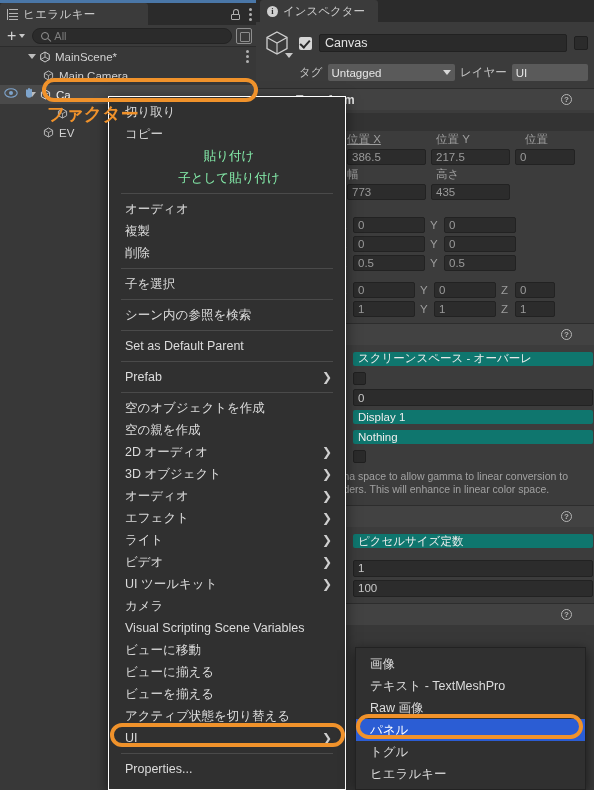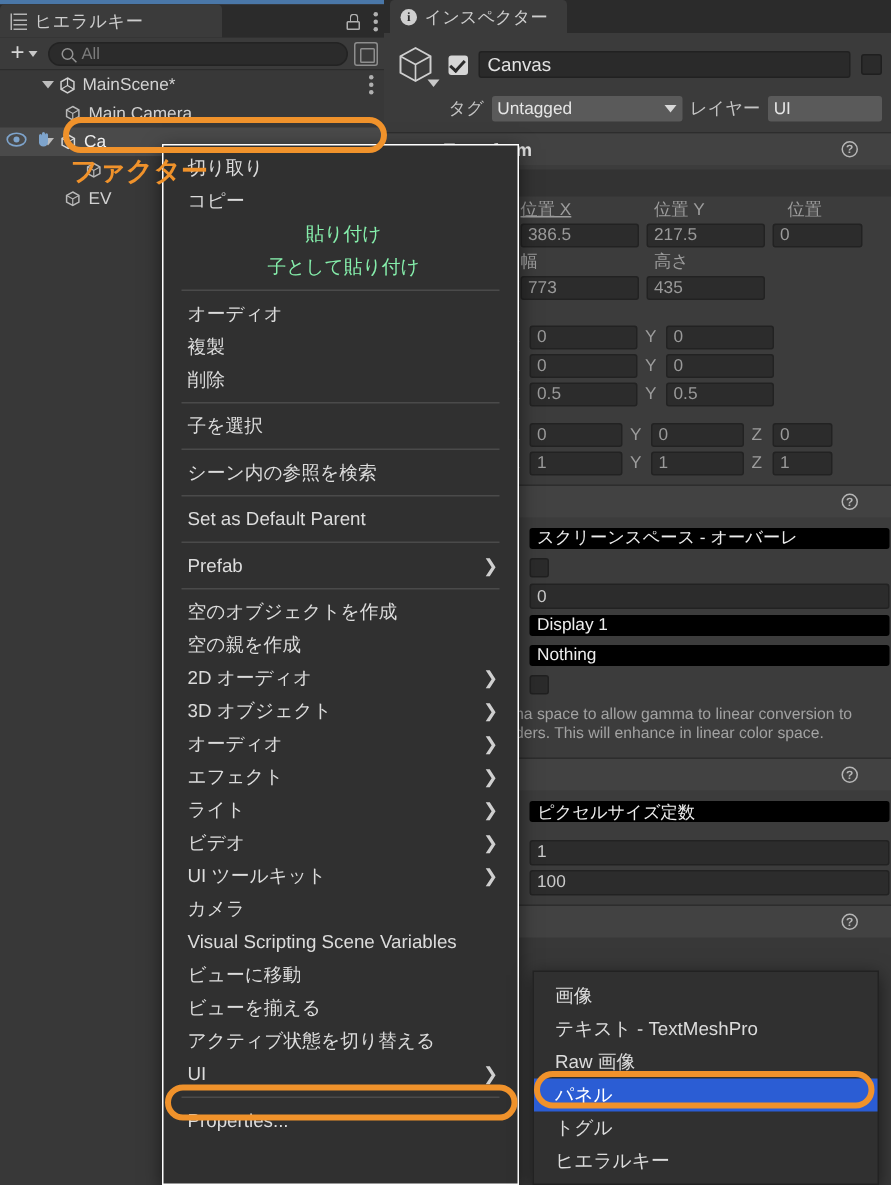--- a/index.html
+++ b/index.html
@@ -97,21 +97,21 @@
   .comp-body { background:#3c3c3c; padding:3px 0 5px 0; }
   .driven { background:#333333; color:#9a9a9a; font-size:11px; padding:3px 8px; }
   .prop-row { display:flex; align-items:center; height:19px; padding-left:8px; gap:5px; }
   .prop-lbl { width:84px; color:#9d9d9d; font-size:11.5px; white-space:nowrap; overflow:hidden; }
   .fld { height:16px; background:#2c2c2c; border:1px solid #222; border-radius:2px;
          display:flex; align-items:center; padding:0 4px; font-size:11.5px; color:#9a9a9a; }
   .fld.lightv { color:#c9c9c9; }
   .axis { color:#9d9d9d; font-size:11.5px; width:9px; }
   .col-hdr { color:#9d9d9d; font-size:11.5px; }
   .desc { color:#a2a2a2; font-size:10.5px; line-height:12.5px; padding:4px 8px 5px 8px; }
-  .lgrey-dd { height:14px; background:#000000; border-radius:2px; display:flex; align-items:center;
+  .lgrey-dd { height:14px; background:#0f766e; border-radius:2px; display:flex; align-items:center;
               padding:0 5px; font-size:11.5px; color:#ededed; }
   .sq-chk { width:13px;height:13px;background:#2b2b2b;border:1px solid #202020;border-radius:2px;flex:0 0 auto;}
 
   
   .ctx {
     position:absolute; left:108px; top:96px; width:238px; height:694px;
     background:#303030; border:1px solid #ffffff; box-shadow:0 3px 12px rgba(0,0,0,.55);
     padding:4px 0; z-index:50;
   }
   .ctx-item { height:22px; display:flex; align-items:center; padding:0 12px 0 16px; font-size:12.5px; color:#dcdcdc; position:relative;}
@@ -509,20 +509,23 @@
     <div class="ctx-item">
       <span>カメラ</span>
     </div>
     <div class="ctx-item">
       <span>Visual Scripting Scene Variables</span>
     </div>
     <div class="ctx-item">
       <span>ビューに移動</span>
     </div>
     <div class="ctx-item">
+      <span>ビューに揃える</span>
+    </div>
+    <div class="ctx-item">
       <span>ビューを揃える</span>
     </div>
     <div class="ctx-item">
       <span>アクティブ状態を切り替える</span>
     </div>
     <div class="ctx-item">
       <span>UI</span>
       <span class="arrow">❯</span>
     </div>
     <div class="ctx-sep"></div>

